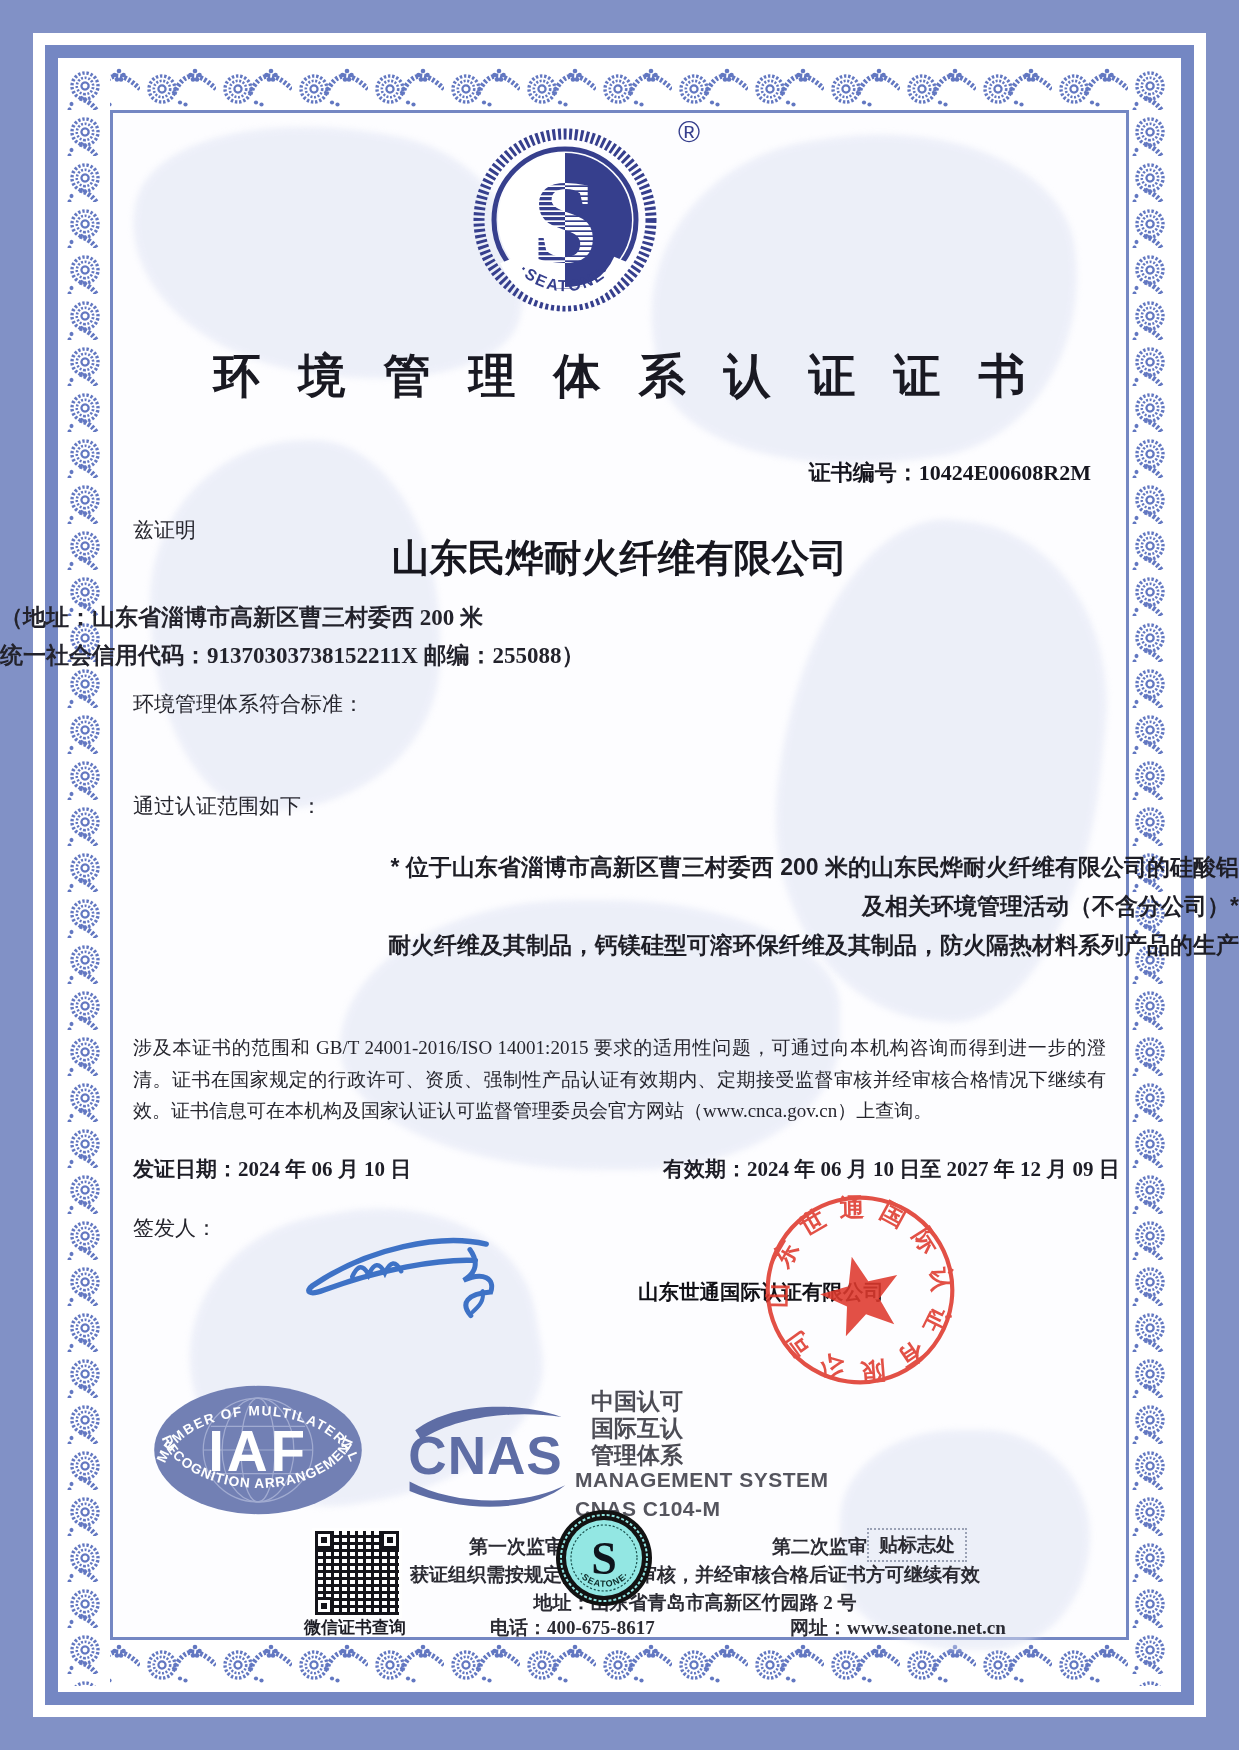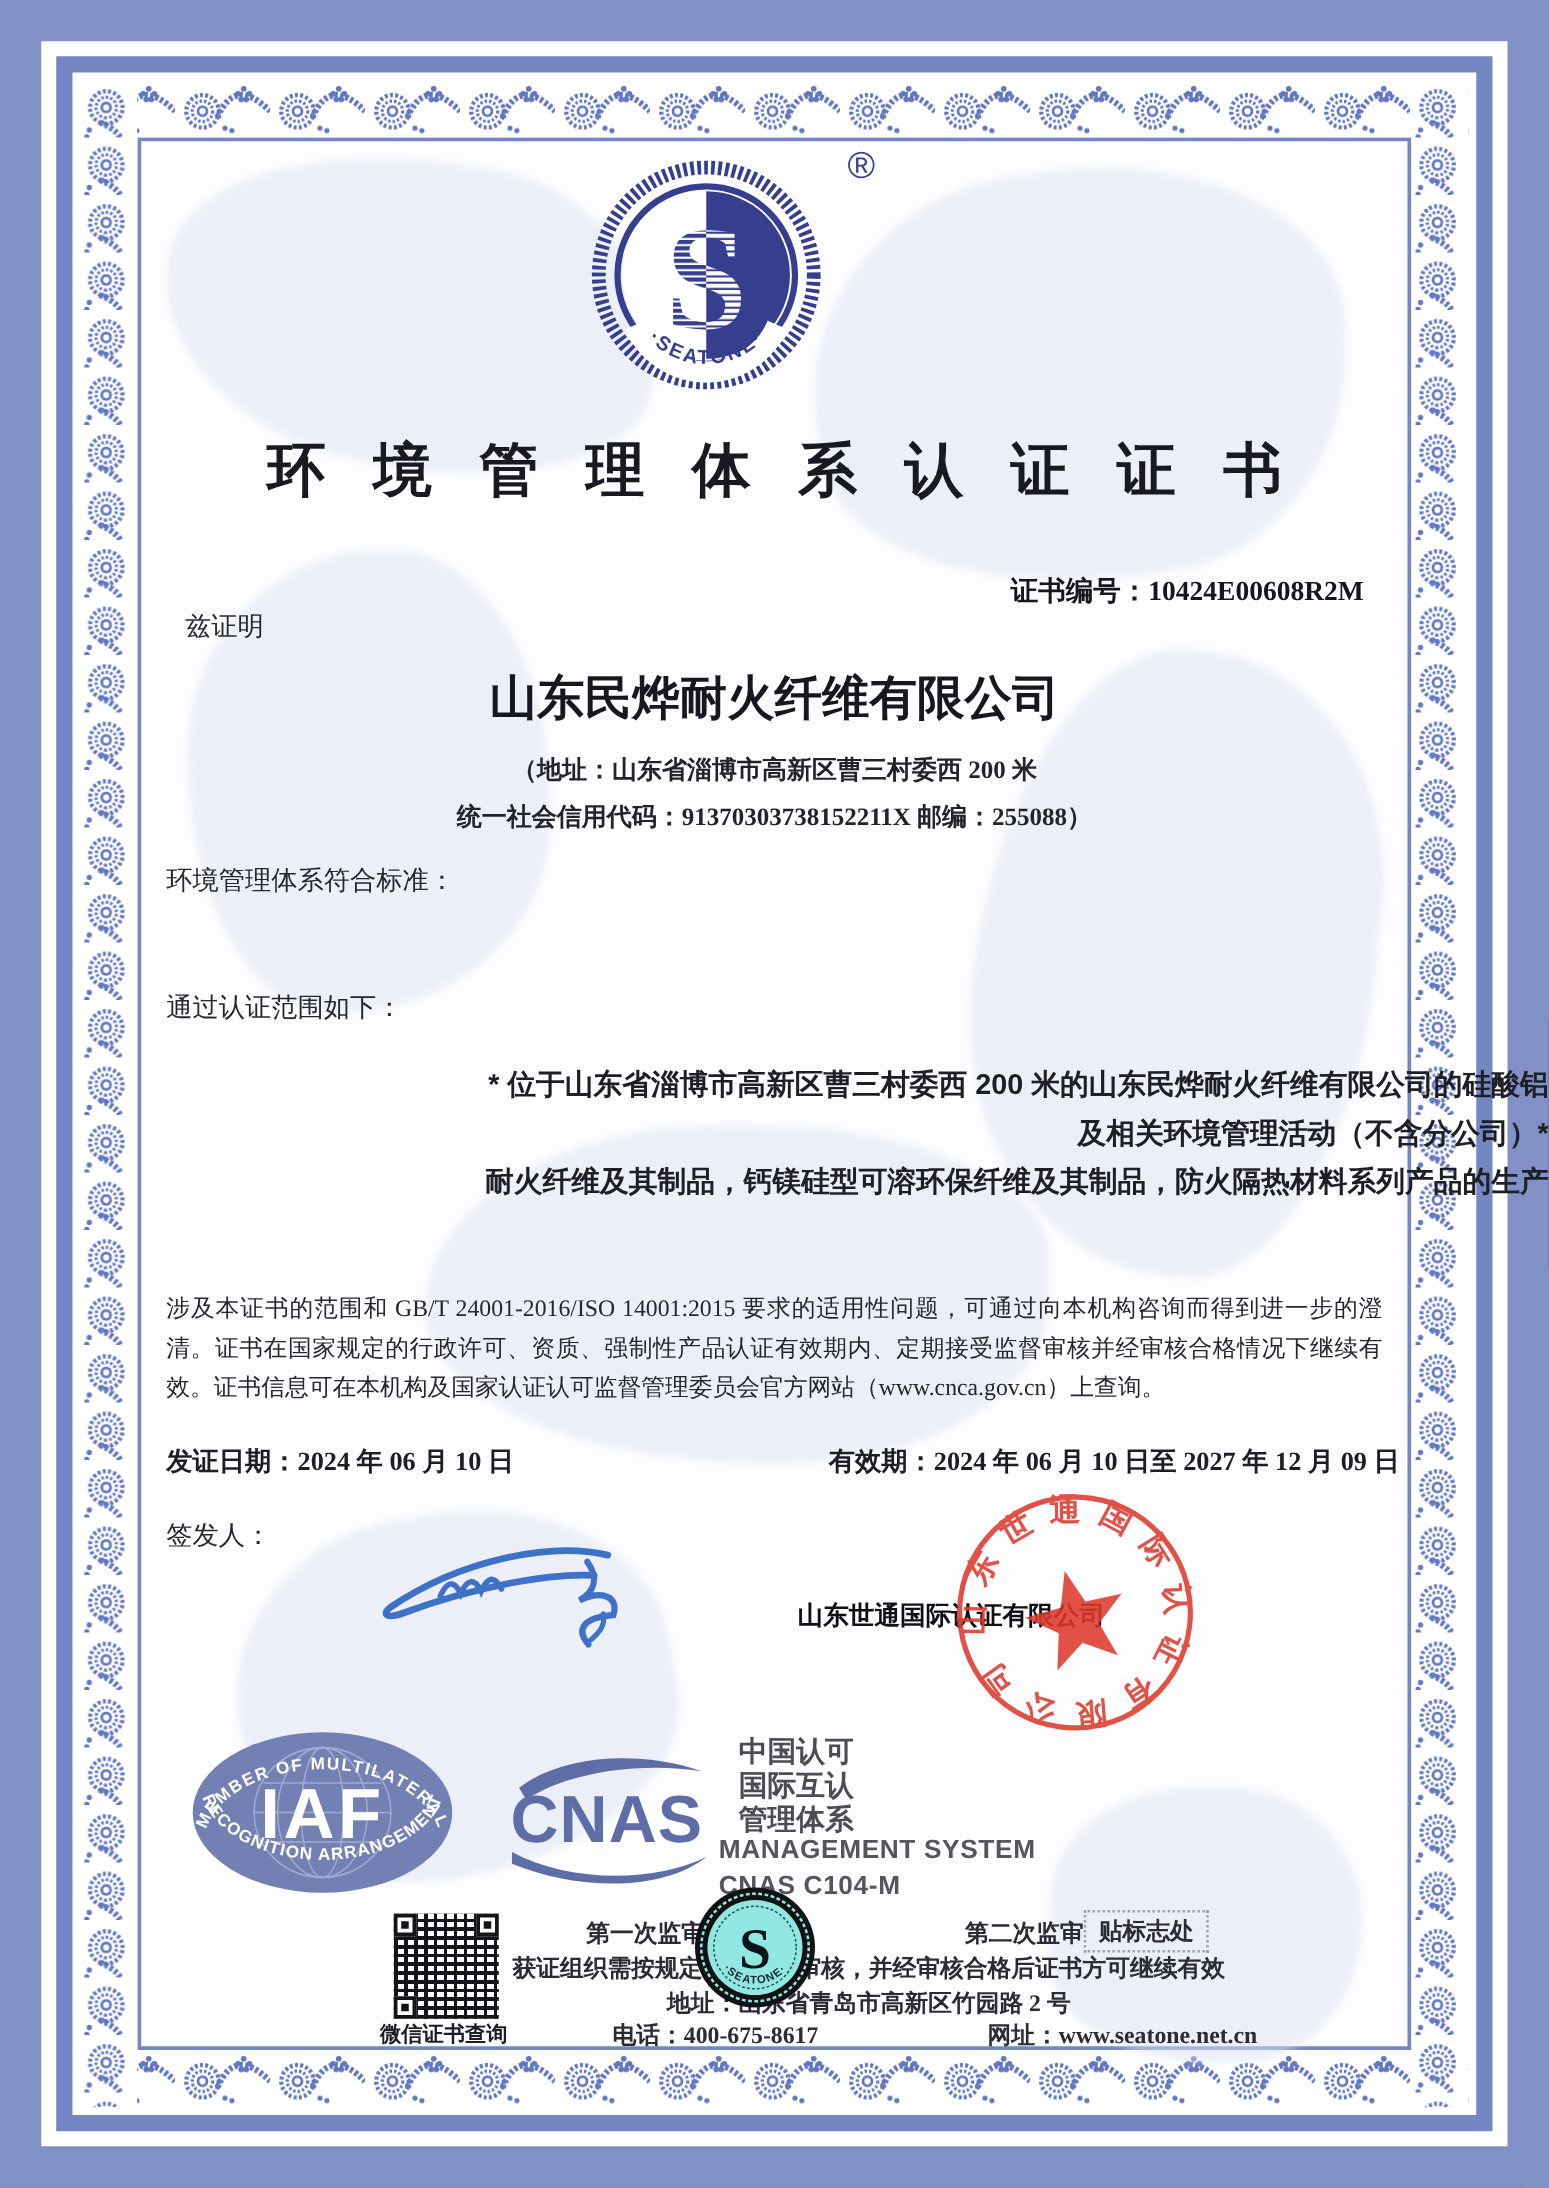--- a/index.html
+++ b/index.html
@@ -15,21 +15,21 @@
   
   .wm{position:absolute;background:#dde2f3;opacity:.5;filter:blur(3px);z-index:1;}
   
   .t{position:absolute;z-index:3;}
   .sans{font-family:"Liberation Sans","DejaVu Sans",sans-serif;}
   .title{left:0;right:0;top:345px;text-align:center;font-size:47px;font-weight:700;
          letter-spacing:38px;padding-left:38px;color:#191922;}
   .certno{right:148px;top:458px;font-size:22px;font-weight:700;color:#16161f;}
   .lbl{font-size:21px;color:#26262e;}
   .company{left:0;right:0;top:533px;text-align:center;font-size:38px;font-weight:700;color:#17171f;}
-  .addr{left:0;right:0;text-align:center;font-size:20px;font-weight:700;color:#23232c;}
+  .addr{left:0;right:0;font-size:23px;font-weight:700;color:#23232c;}
   .standard{left:0;right:0;top:720px;text-align:center;font-size:34px;color:#45454e;letter-spacing:1px;}
   .scope{left:0;right:0;top:848px;text-align:right;font-size:23px;font-weight:700;
          line-height:39px;color:#1e1e26;}
   .disclaimer{left:133px;width:973px;top:1032px;font-size:19px;line-height:31.5px;
               text-align:justify;color:#26262e;}
   .dateline{font-size:21px;font-weight:600;color:#1d1d26;}
   .issuer{left:638px;width:262px;top:1278px;font-size:20.5px;font-weight:700;color:#101016;z-index:4;}
   .accred-cn{left:575px;font-size:23px;font-weight:700;color:#4c4c55;z-index:3;margin-left:16px;}
   .accred-en{left:575px;font-size:21px;font-weight:700;color:#55555e;letter-spacing:.5px;z-index:3;}
   .audit{font-size:19px;font-weight:700;color:#2b2b33;margin-left:24px;}
@@ -146,21 +146,21 @@
       <textPath href="#seatArc" startOffset="50%" text-anchor="middle">·SEATONE·</textPath>
     </text>
     <text x="238" y="30" font-size="30" fill="#363f8d" font-family="Liberation Sans, DejaVu Sans, sans-serif">®</text>
   </svg>
 
   <div class="t title">环境管理体系认证证书</div>
   <div class="t certno">
     <span>证书编号：</span><span>10424E00608R2M</span>
   </div>
 
-  <div class="t lbl" style="left:133px;top:487px;margin-left:15px;">兹证明</div>
+  <div class="t lbl" style="left:133px;top:516px;">兹证明</div>
   <div class="t company sans">山东民烨耐火纤维有限公司</div>
   <div class="t addr" style="top:602px;">（地址：山东省淄博市高新区曹三村委西 200 米</div>
   <div class="t addr" style="top:640px;">统一社会信用代码：91370303738152211X 邮编：255088）</div>
   <div class="t lbl" style="left:133px;top:690px;">环境管理体系符合标准：</div>
   <div class="t lbl" style="left:133px;top:792px;">通过认证范围如下：</div>
   <div class="t scope sans">
     <div>* 位于山东省淄博市高新区曹三村委西 200 米的山东民烨耐火纤维有限公司的硅酸铝</div>
     <div>及相关环境管理活动（不含分公司）*</div>
     <div>耐火纤维及其制品，钙镁硅型可溶环保纤维及其制品，防火隔热材料系列产品的生产</div>
   </div>

